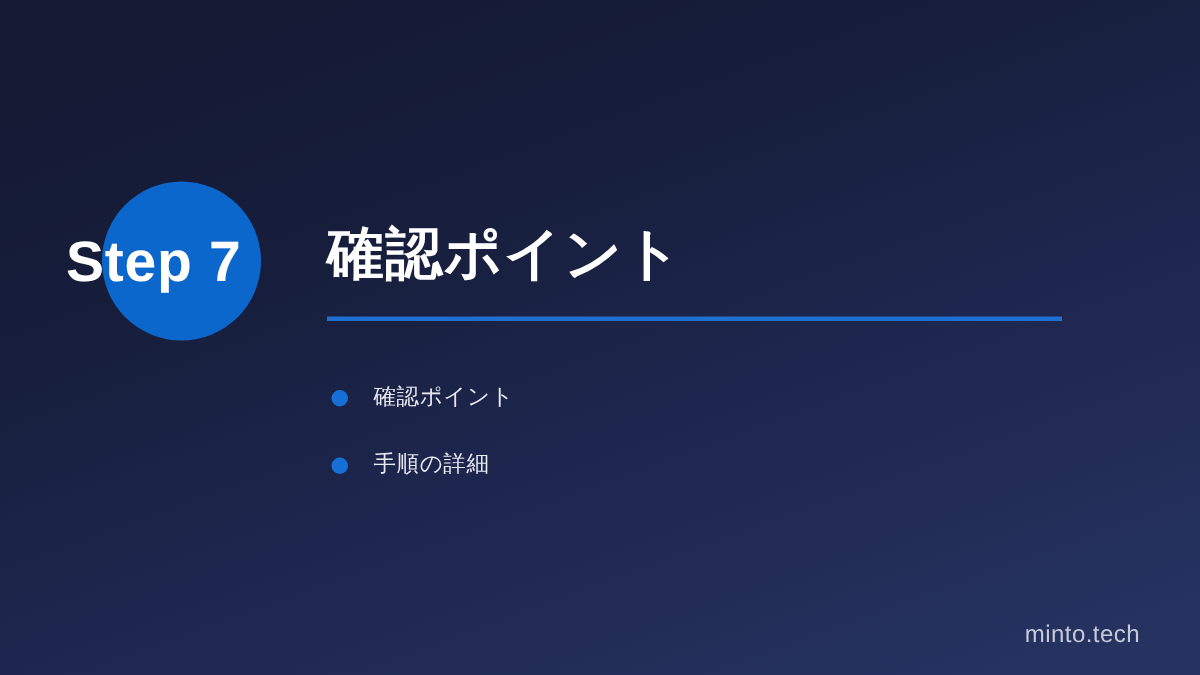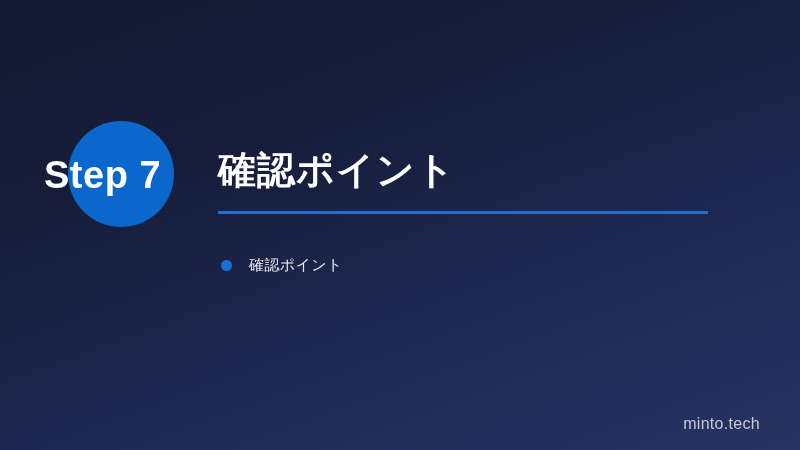--- a/index.html
+++ b/index.html
@@ -129,17 +129,21 @@
   <div id="heading-block">
     <div id="slide-title">確認ポイント</div>
     <div id="title-divider"></div>
   </div>
 
   <ul id="bullet-list">
     <li>
       <span class="bullet-dot"></span>
       <span class="bullet-text">確認ポイント</span>
     </li>
+    <li>
+      <span class="bullet-dot"></span>
+      <span class="bullet-text">手順の詳細</span>
+    </li>
   </ul>
 
   <div id="footer-brand">minto.tech</div>
 
 </div>
 
 </body></html>

